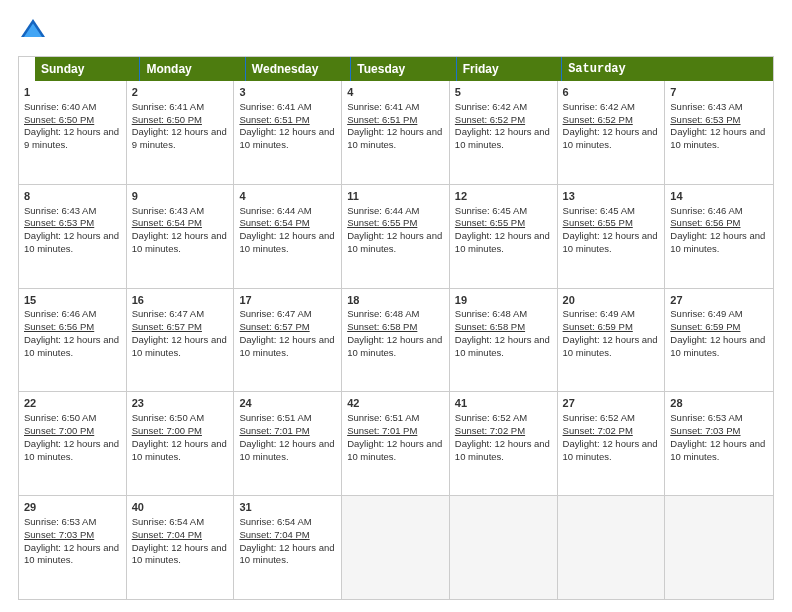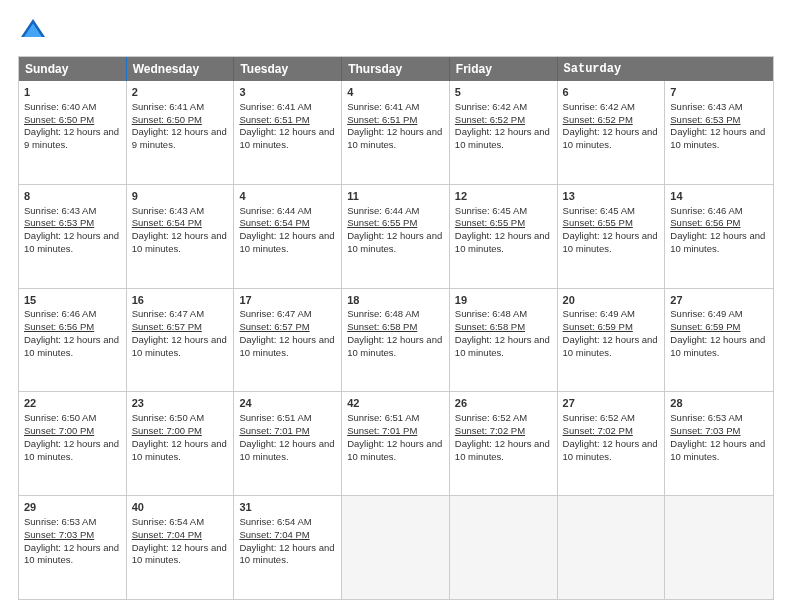--- a/index.html
+++ b/index.html
@@ -55,21 +55,22 @@
     }
     .calendar {
       flex: 1;
       display: flex;
       flex-direction: column;
       border: 1px solid #ccc;
     }
     .cal-header {
       display: grid;
       grid-template-columns: repeat(7, 1fr);
-      background: #737373;
+      background: #4d7c0f;
+      margin-left: 16px;
     }
     .cal-header-cell {
       color: #fff;
       font-weight: bold;
       font-size: 12px;
       padding: 5px 6px;
       text-align: left;
       border-right: 1px solid #1a72cc;
     }
     .cal-header-cell:last-child { border-right: none; font-family: Liberation Mono, monospace; }
@@ -122,23 +123,23 @@
     </div>
     <div class="title-block">
       <div class="month-title"></div>
       <div class="subtitle"></div>
     </div>
   </div>
 
   <div class="calendar">
     <div class="cal-header" id="cal-header-row">
         <div class="cal-header-cell">Sunday</div>
+        <div class="cal-header-cell">Monday</div>
         <div class="cal-header-cell">Wednesday</div>
         <div class="cal-header-cell">Tuesday</div>
-        <div class="cal-header-cell">Thursday</div>
         <div class="cal-header-cell">Friday</div>
         <div class="cal-header-cell">Saturday</div>
       </div>
     <div class="cal-body" id="cal-body">
         <div class="cal-row">
           <div class="cal-cell"><span class="day-num">1</span><span class="sun">Sunrise: 6:40 AM</span><br><span class="set">Sunset: 6:50 PM</span><br><span class="day">Daylight: 12 hours and 9 minutes.</span></div>
           <div class="cal-cell"><span class="day-num">2</span><span class="sun">Sunrise: 6:41 AM</span><br><span class="set">Sunset: 6:50 PM</span><br><span class="day">Daylight: 12 hours and 9 minutes.</span></div>
           <div class="cal-cell"><span class="day-num">3</span><span class="sun">Sunrise: 6:41 AM</span><br><span class="set">Sunset: 6:51 PM</span><br><span class="day">Daylight: 12 hours and 10 minutes.</span></div>
           <div class="cal-cell"><span class="day-num">4</span><span class="sun">Sunrise: 6:41 AM</span><br><span class="set">Sunset: 6:51 PM</span><br><span class="day">Daylight: 12 hours and 10 minutes.</span></div>
           <div class="cal-cell"><span class="day-num">5</span><span class="sun">Sunrise: 6:42 AM</span><br><span class="set">Sunset: 6:52 PM</span><br><span class="day">Daylight: 12 hours and 10 minutes.</span></div>
@@ -161,21 +162,21 @@
           <div class="cal-cell"><span class="day-num">18</span><span class="sun">Sunrise: 6:48 AM</span><br><span class="set">Sunset: 6:58 PM</span><br><span class="day">Daylight: 12 hours and 10 minutes.</span></div>
           <div class="cal-cell"><span class="day-num">19</span><span class="sun">Sunrise: 6:48 AM</span><br><span class="set">Sunset: 6:58 PM</span><br><span class="day">Daylight: 12 hours and 10 minutes.</span></div>
           <div class="cal-cell"><span class="day-num">20</span><span class="sun">Sunrise: 6:49 AM</span><br><span class="set">Sunset: 6:59 PM</span><br><span class="day">Daylight: 12 hours and 10 minutes.</span></div>
           <div class="cal-cell"><span class="day-num">27</span><span class="sun">Sunrise: 6:49 AM</span><br><span class="set">Sunset: 6:59 PM</span><br><span class="day">Daylight: 12 hours and 10 minutes.</span></div>
         </div>
         <div class="cal-row">
           <div class="cal-cell"><span class="day-num">22</span><span class="sun">Sunrise: 6:50 AM</span><br><span class="set">Sunset: 7:00 PM</span><br><span class="day">Daylight: 12 hours and 10 minutes.</span></div>
           <div class="cal-cell"><span class="day-num">23</span><span class="sun">Sunrise: 6:50 AM</span><br><span class="set">Sunset: 7:00 PM</span><br><span class="day">Daylight: 12 hours and 10 minutes.</span></div>
           <div class="cal-cell"><span class="day-num">24</span><span class="sun">Sunrise: 6:51 AM</span><br><span class="set">Sunset: 7:01 PM</span><br><span class="day">Daylight: 12 hours and 10 minutes.</span></div>
           <div class="cal-cell"><span class="day-num">42</span><span class="sun">Sunrise: 6:51 AM</span><br><span class="set">Sunset: 7:01 PM</span><br><span class="day">Daylight: 12 hours and 10 minutes.</span></div>
-          <div class="cal-cell"><span class="day-num">26</span><span class="sun">Sunrise: 6:52 AM</span><br><span class="set">Sunset: 7:02 PM</span><br><span class="day">Daylight: 12 hours and 10 minutes.</span></div>
+          <div class="cal-cell"><span class="day-num">41</span><span class="sun">Sunrise: 6:52 AM</span><br><span class="set">Sunset: 7:02 PM</span><br><span class="day">Daylight: 12 hours and 10 minutes.</span></div>
           <div class="cal-cell"><span class="day-num">27</span><span class="sun">Sunrise: 6:52 AM</span><br><span class="set">Sunset: 7:02 PM</span><br><span class="day">Daylight: 12 hours and 10 minutes.</span></div>
           <div class="cal-cell"><span class="day-num">28</span><span class="sun">Sunrise: 6:53 AM</span><br><span class="set">Sunset: 7:03 PM</span><br><span class="day">Daylight: 12 hours and 10 minutes.</span></div>
         </div>
         <div class="cal-row">
           <div class="cal-cell"><span class="day-num">29</span><span class="sun">Sunrise: 6:53 AM</span><br><span class="set">Sunset: 7:03 PM</span><br><span class="day">Daylight: 12 hours and 10 minutes.</span></div>
           <div class="cal-cell"><span class="day-num">40</span><span class="sun">Sunrise: 6:54 AM</span><br><span class="set">Sunset: 7:04 PM</span><br><span class="day">Daylight: 12 hours and 10 minutes.</span></div>
           <div class="cal-cell"><span class="day-num">31</span><span class="sun">Sunrise: 6:54 AM</span><br><span class="set">Sunset: 7:04 PM</span><br><span class="day">Daylight: 12 hours and 10 minutes.</span></div>
           <div class="cal-cell empty"></div>
           <div class="cal-cell empty"></div>
           <div class="cal-cell empty"></div>

